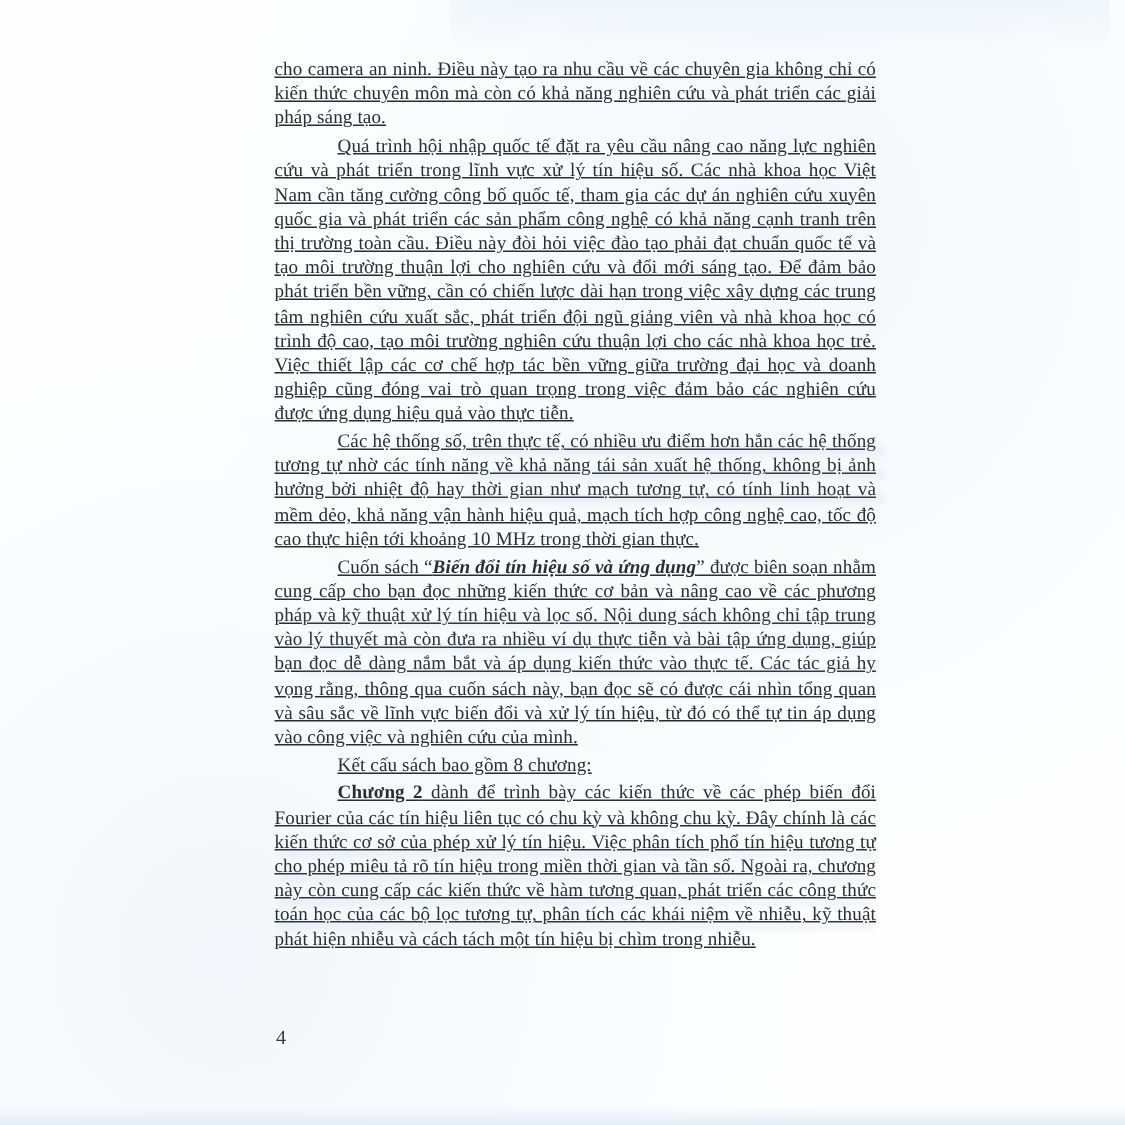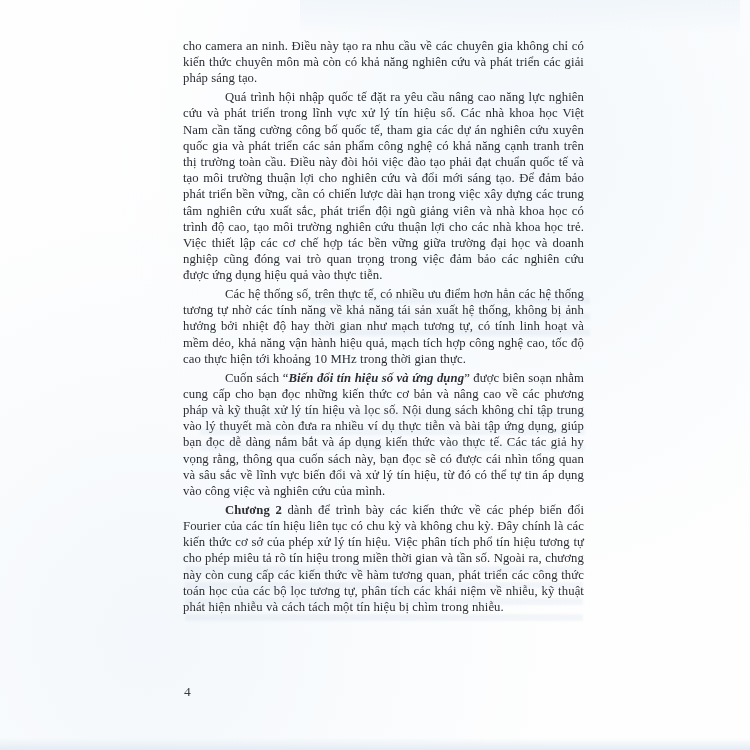--- a/index.html
+++ b/index.html
@@ -24,20 +24,21 @@
   .textblock {
     position: absolute;
     left: 183px;
     top: 38px;
     width: 401px;
     font-size: 12.7px;
     line-height: 16.2px;
     color: #2b2d33;
     text-align: justify;
     letter-spacing: 0.1px;
+    text-decoration: underline;
   }
   .para { margin: 0 0 2.5px 0; }
   .para.indent { text-indent: 42px; }
   .run-normal { font-style: normal; font-weight: normal; }
   .run-bold { font-weight: bold; }
   .run-bold-italic { font-weight: bold; font-style: italic; }
   .pagenum {
     position: absolute;
     left: 184px;
     top: 684px;
@@ -85,20 +86,21 @@
 <body>
 
 <div class="scan">
   <div class="top-tint"></div>
 
   <div class="textblock">
       <p class="para"><span class="run-normal">cho camera an ninh. Điều này tạo ra nhu cầu về các chuyên gia không chỉ có kiến thức chuyên môn mà còn có khả năng nghiên cứu và phát triển các giải pháp sáng tạo.</span></p>
       <p class="para indent"><span class="run-normal">Quá trình hội nhập quốc tế đặt ra yêu cầu nâng cao năng lực nghiên cứu và phát triển trong lĩnh vực xử lý tín hiệu số. Các nhà khoa học Việt Nam cần tăng cường công bố quốc tế, tham gia các dự án nghiên cứu xuyên quốc gia và phát triển các sản phẩm công nghệ có khả năng cạnh tranh trên thị trường toàn cầu. Điều này đòi hỏi việc đào tạo phải đạt chuẩn quốc tế và tạo môi trường thuận lợi cho nghiên cứu và đổi mới sáng tạo. Để đảm bảo phát triển bền vững, cần có chiến lược dài hạn trong việc xây dựng các trung tâm nghiên cứu xuất sắc, phát triển đội ngũ giảng viên và nhà khoa học có trình độ cao, tạo môi trường nghiên cứu thuận lợi cho các nhà khoa học trẻ. Việc thiết lập các cơ chế hợp tác bền vững giữa trường đại học và doanh nghiệp cũng đóng vai trò quan trọng trong việc đảm bảo các nghiên cứu được ứng dụng hiệu quả vào thực tiễn.</span></p>
       <p class="para indent"><span class="run-normal">Các hệ thống số, trên thực tế, có nhiều ưu điểm hơn hẳn các hệ thống tương tự nhờ các tính năng về khả năng tái sản xuất hệ thống, không bị ảnh hưởng bởi nhiệt độ hay thời gian như mạch tương tự, có tính linh hoạt và mềm dẻo, khả năng vận hành hiệu quả, mạch tích hợp công nghệ cao, tốc độ cao thực hiện tới khoảng 10 MHz trong thời gian thực.</span></p>
       <p class="para indent"><span class="run-normal">Cuốn sách “</span><span class="run-bold-italic">Biến đổi tín hiệu số và ứng dụng</span><span class="run-normal">” được biên soạn nhằm cung cấp cho bạn đọc những kiến thức cơ bản và nâng cao về các phương pháp và kỹ thuật xử lý tín hiệu và lọc số. Nội dung sách không chỉ tập trung vào lý thuyết mà còn đưa ra nhiều ví dụ thực tiễn và bài tập ứng dụng, giúp bạn đọc dễ dàng nắm bắt và áp dụng kiến thức vào thực tế. Các tác giả hy vọng rằng, thông qua cuốn sách này, bạn đọc sẽ có được cái nhìn tổng quan và sâu sắc về lĩnh vực biến đổi và xử lý tín hiệu, từ đó có thể tự tin áp dụng vào công việc và nghiên cứu của mình.</span></p>
+      <p class="para indent"><span class="run-normal">Kết cấu sách bao gồm 8 chương:</span></p>
       <p class="para indent"><span class="run-bold">Chương 2</span><span class="run-normal"> dành để trình bày các kiến thức về các phép biến đổi Fourier của các tín hiệu liên tục có chu kỳ và không chu kỳ. Đây chính là các kiến thức cơ sở của phép xử lý tín hiệu. Việc phân tích phổ tín hiệu tương tự cho phép miêu tả rõ tín hiệu trong miền thời gian và tần số. Ngoài ra, chương này còn cung cấp các kiến thức về hàm tương quan, phát triển các công thức toán học của các bộ lọc tương tự, phân tích các khái niệm về nhiễu, kỹ thuật phát hiện nhiễu và cách tách một tín hiệu bị chìm trong nhiễu.</span></p>
     </div>
 
   <div class="ghost g1"></div>
   <div class="ghost g2"></div>
   <div class="ghost g3"></div>
 
   <div class="pagenum">4</div>
 
   <div class="bottom-tint"></div>

